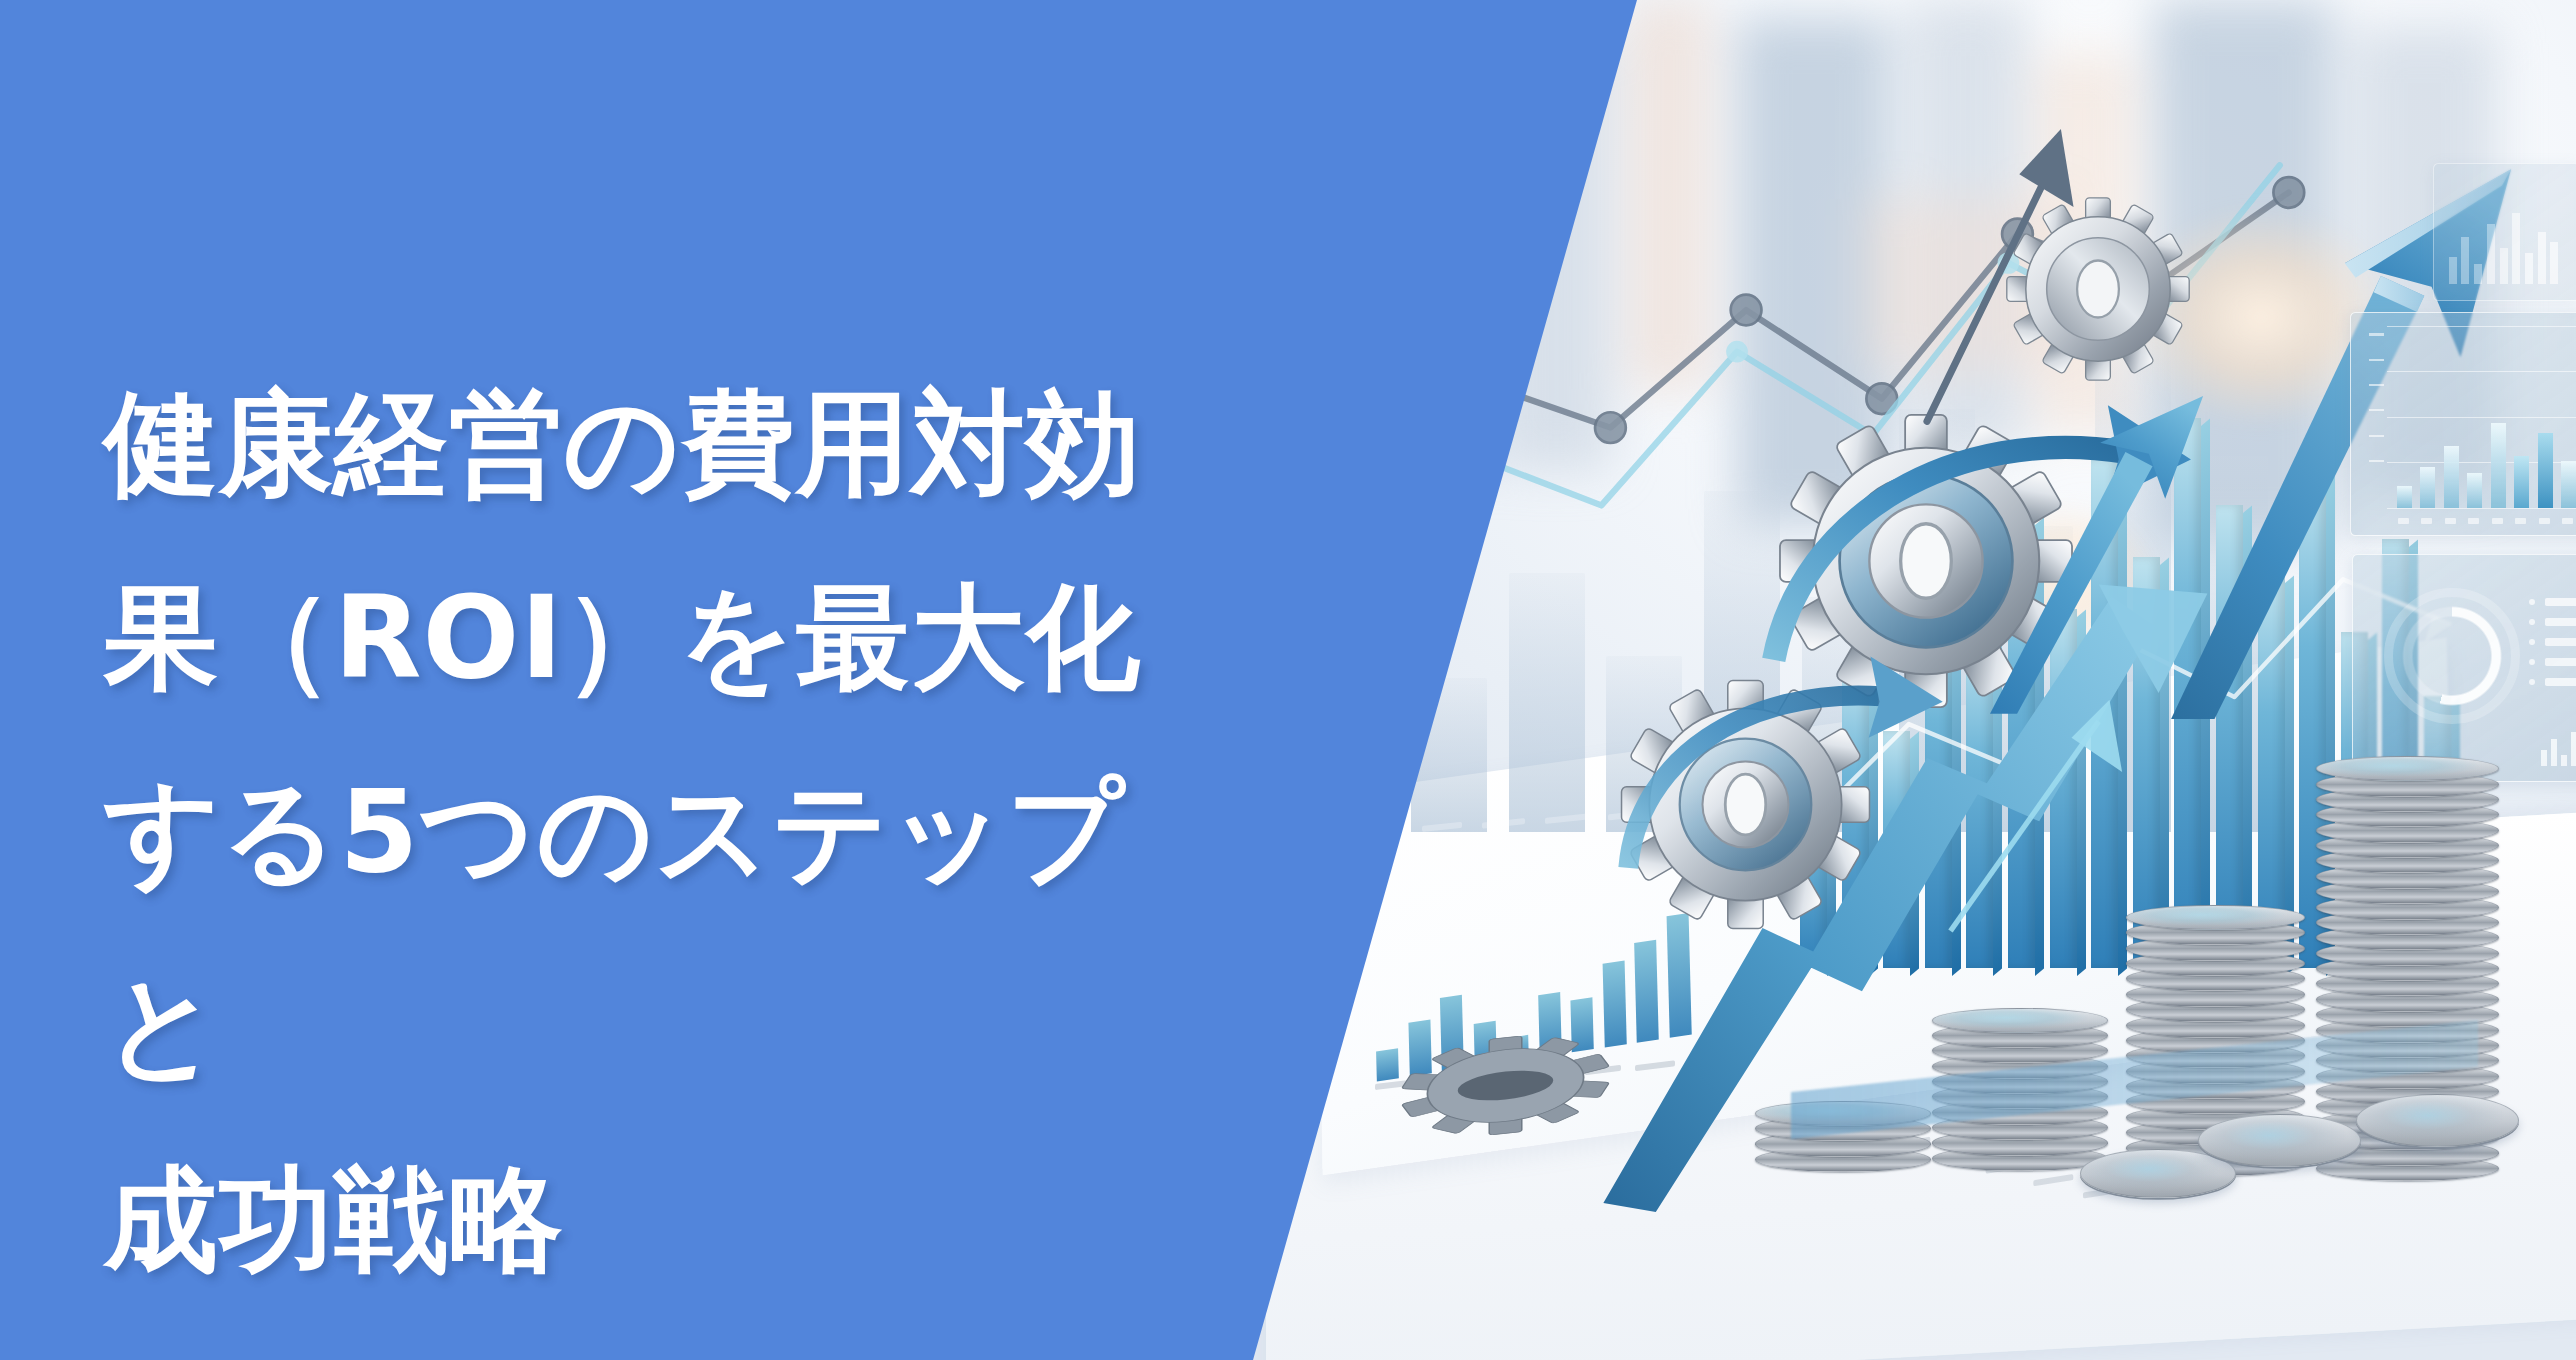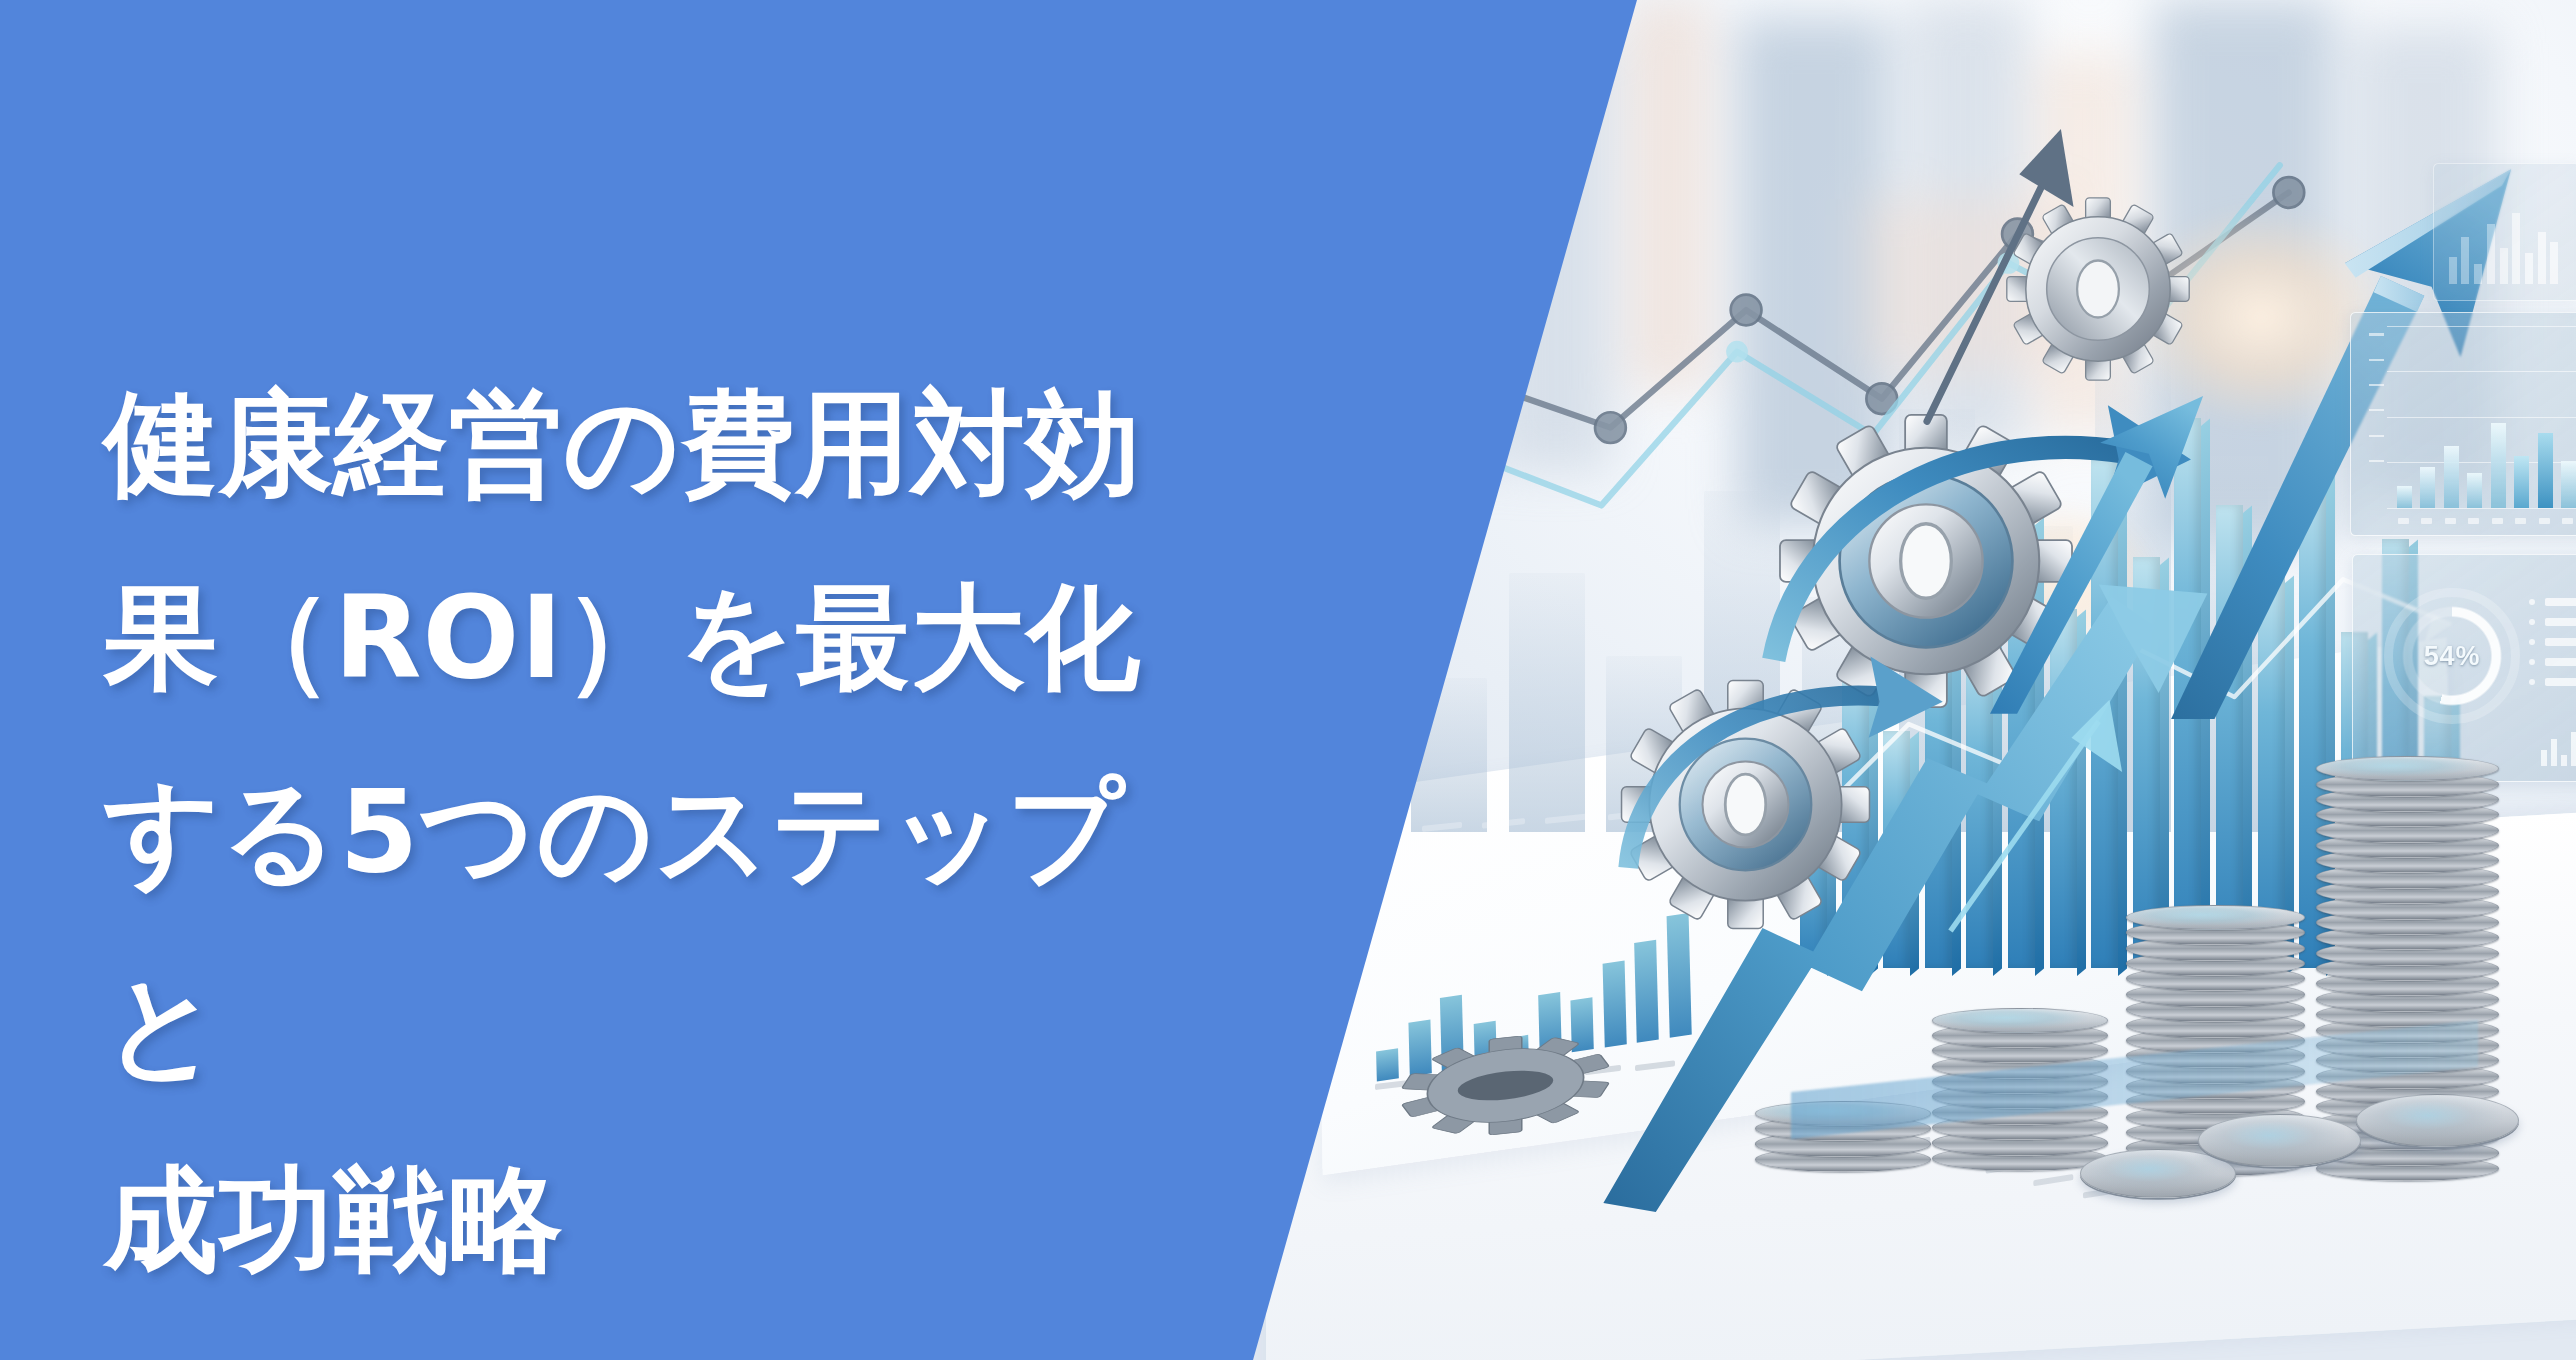--- a/index.html
+++ b/index.html
@@ -516,21 +516,20 @@
           <i style="left:122px;"></i>
           <i style="left:146px;"></i>
           <i style="left:169px;"></i>
 
       </div>
     </div>
 
     <div class="hud" style="left:2352px;top:554px;width:297px;height:226px;">
       <div class="gaugering" style="left:31px;top:33px;"></div>
       <div class="gauge" style="left:31px;top:33px;"></div>
-      <div class="gaugelabel" style="left:31px;top:33px;">54%</div>
       <div class="hudlines" style="left:192px;top:43px;width:94px;height:109px;">
         <i style="top:0;width:94px;"></i>
           <b style="top:0.9px;"></b>
         <i style="top:20px;width:69px;"></i>
           <b style="top:21px;"></b>
         <i style="top:40px;width:83px;"></i>
           <b style="top:41px;"></b>
         <i style="top:60px;width:60px;"></i>
           <b style="top:61px;"></b>
         <i style="top:80px;width:78px;"></i>

